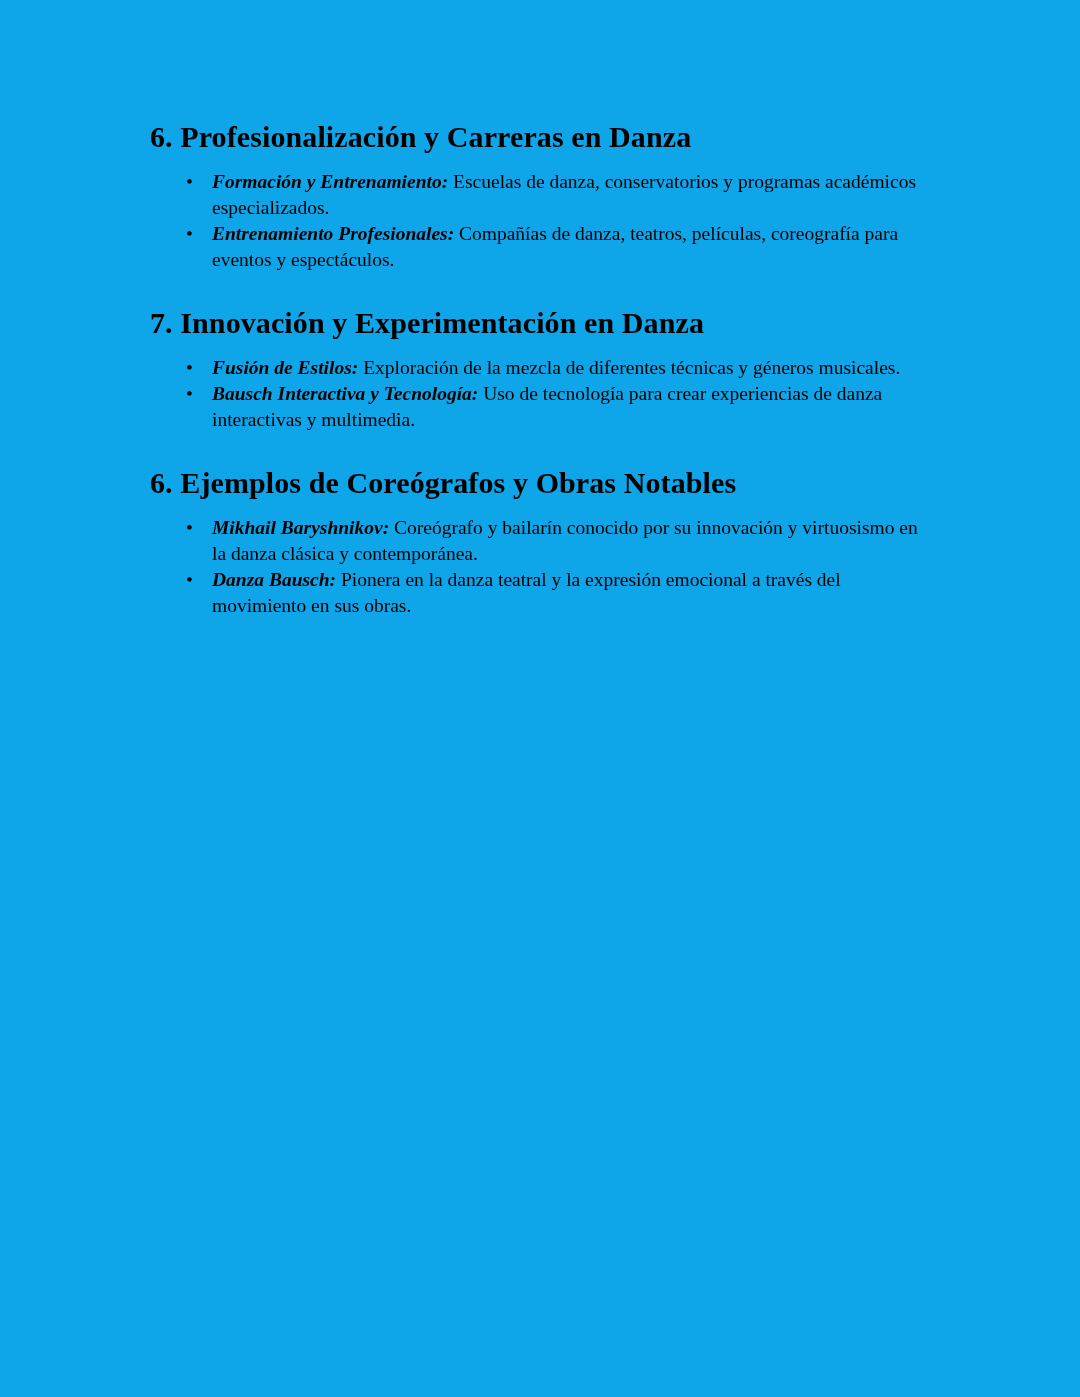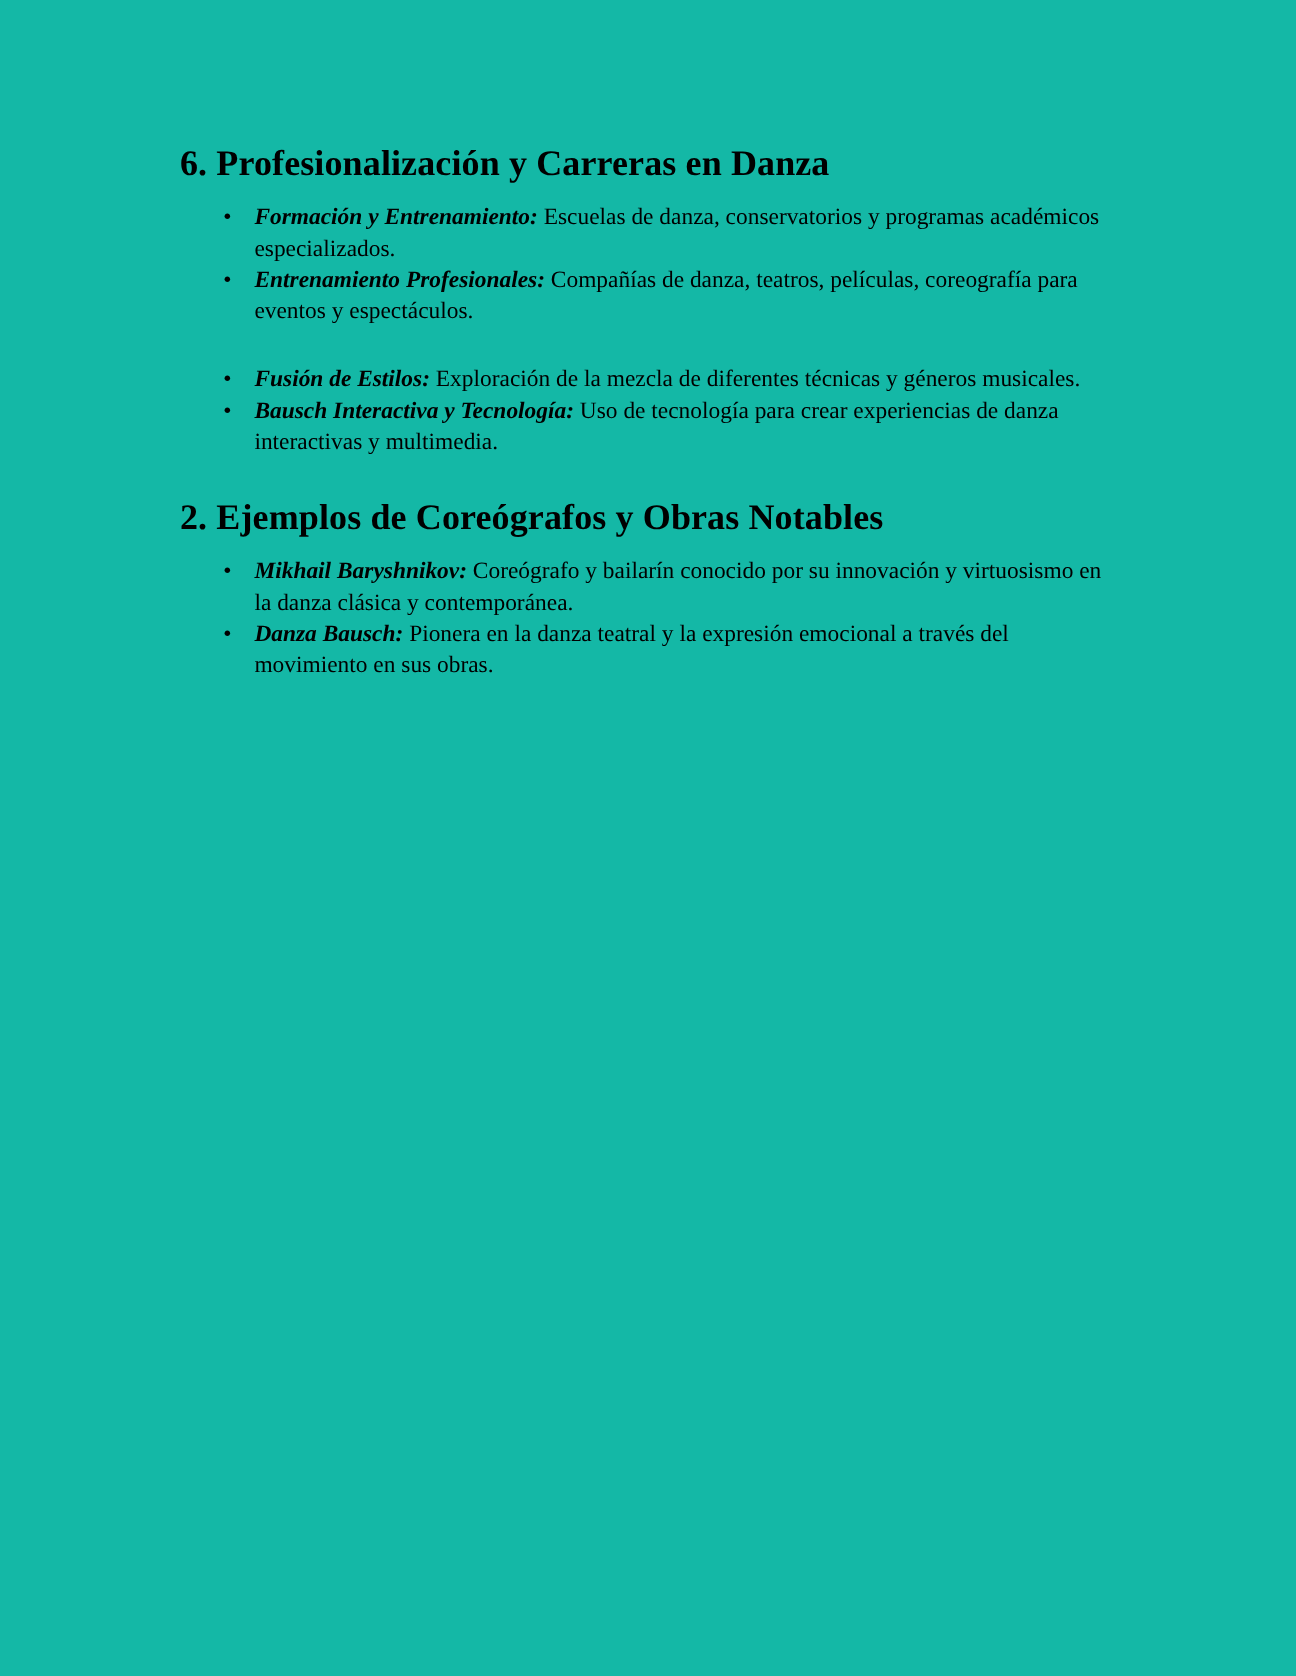--- a/index.html
+++ b/index.html
@@ -13,21 +13,21 @@
     height: 1397px;
     font-family: "Liberation Serif", "DejaVu Serif", serif;
     color: #000000;
     -webkit-font-smoothing: antialiased;
   }
 
   .page {
     position: relative;
     width: 1080px;
     height: 1397px;
-    background: #14b8a6;
+    background: #0ea5e9;
     box-sizing: border-box;
     padding: 118px 152px 0 150px;
   }
 
   .doc-body {
     width: 778px;
   }
 
   .section {
     margin: 0;
@@ -93,34 +93,35 @@
           <span class="term">Formación y Entrenamiento:</span><span class="definition"> Escuelas de danza, conservatorios y programas académicos especializados.</span>
         </li>
         <li class="bullet-item">
           <span class="bullet-marker">•</span>
           <span class="term">Entrenamiento Profesionales:</span><span class="definition"> Compañías de danza, teatros, películas, coreografía para eventos y espectáculos.</span>
         </li>
       </ul>
     </div>
 
     <div class="section">
+      <h2 class="section-heading">7. Innovación y Experimentación en Danza</h2>
       <ul class="bullet-list">
         <li class="bullet-item">
           <span class="bullet-marker">•</span>
           <span class="term">Fusión de Estilos:</span><span class="definition"> Exploración de la mezcla de diferentes técnicas y géneros musicales.</span>
         </li>
         <li class="bullet-item">
           <span class="bullet-marker">•</span>
           <span class="term">Bausch Interactiva y Tecnología:</span><span class="definition"> Uso de tecnología para crear experiencias de danza interactivas y multimedia.</span>
         </li>
       </ul>
     </div>
 
     <div class="section">
-      <h2 class="section-heading">2. Ejemplos de Coreógrafos y Obras Notables</h2>
+      <h2 class="section-heading">6. Ejemplos de Coreógrafos y Obras Notables</h2>
       <ul class="bullet-list">
         <li class="bullet-item">
           <span class="bullet-marker">•</span>
           <span class="term">Mikhail Baryshnikov:</span><span class="definition"> Coreógrafo y bailarín conocido por su innovación y virtuosismo en la danza clásica y contemporánea.</span>
         </li>
         <li class="bullet-item">
           <span class="bullet-marker">•</span>
           <span class="term">Danza Bausch:</span><span class="definition"> Pionera en la danza teatral y la expresión emocional a través del movimiento en sus obras.</span>
         </li>
       </ul>

